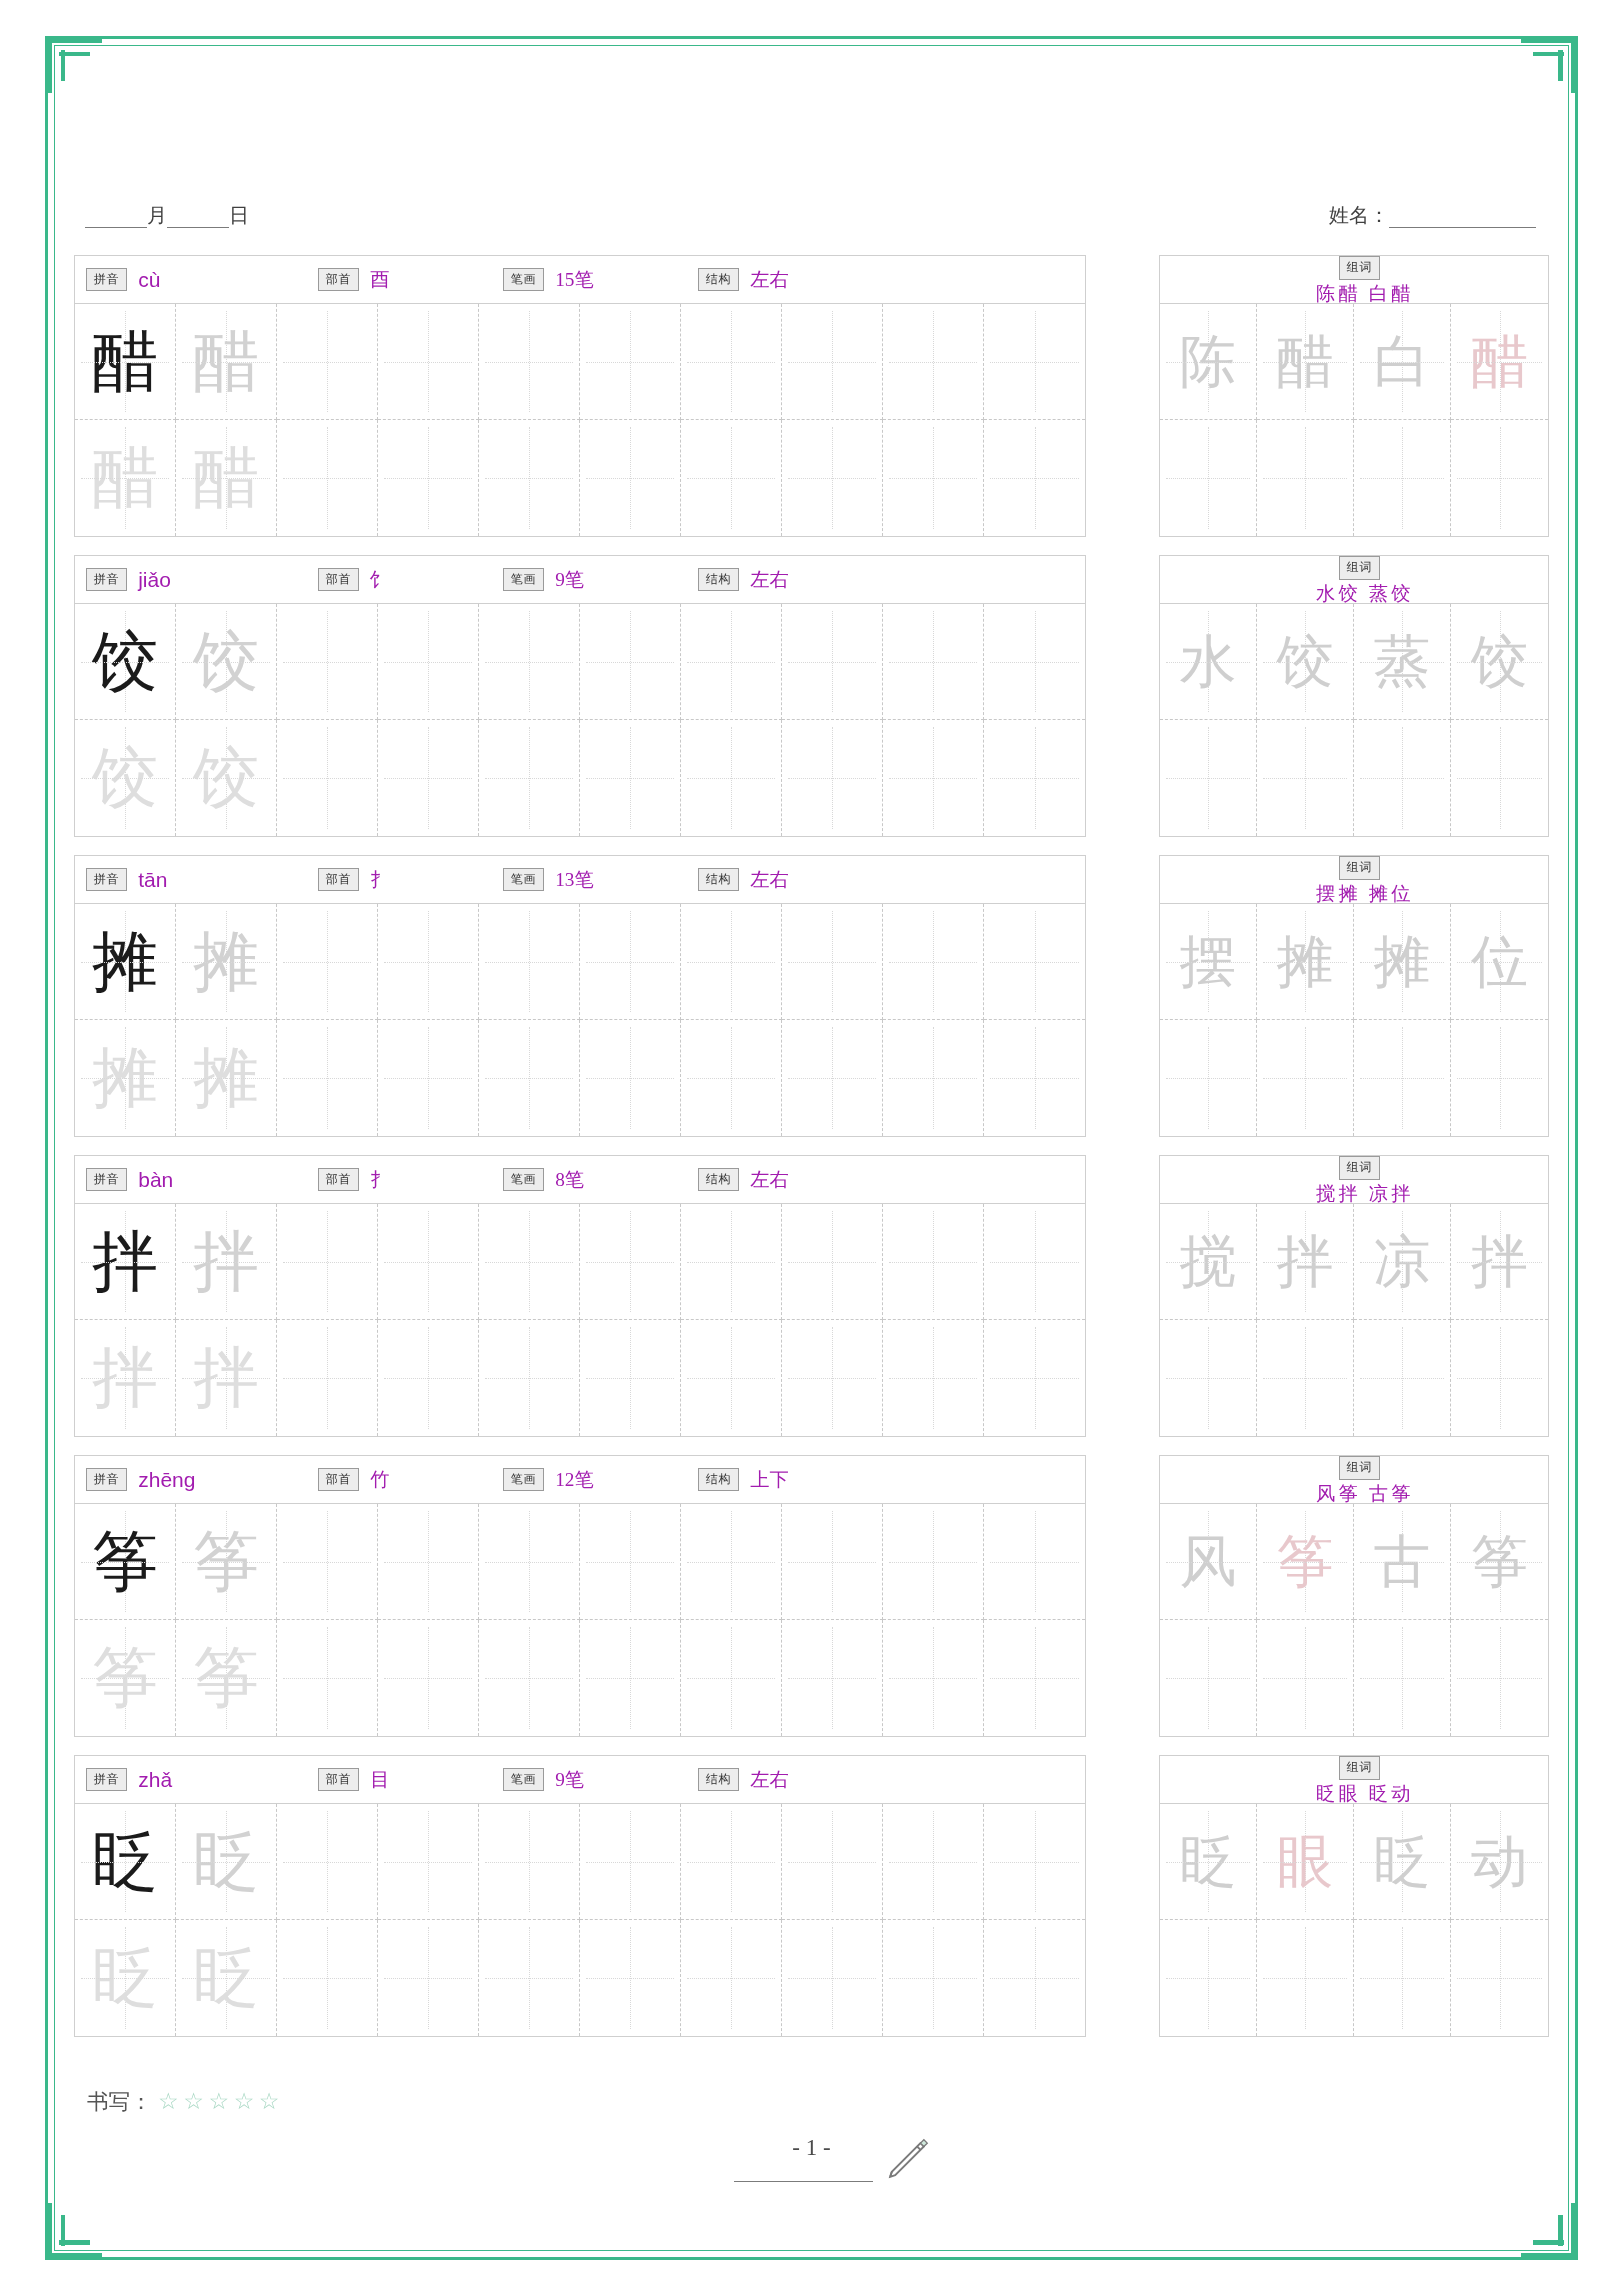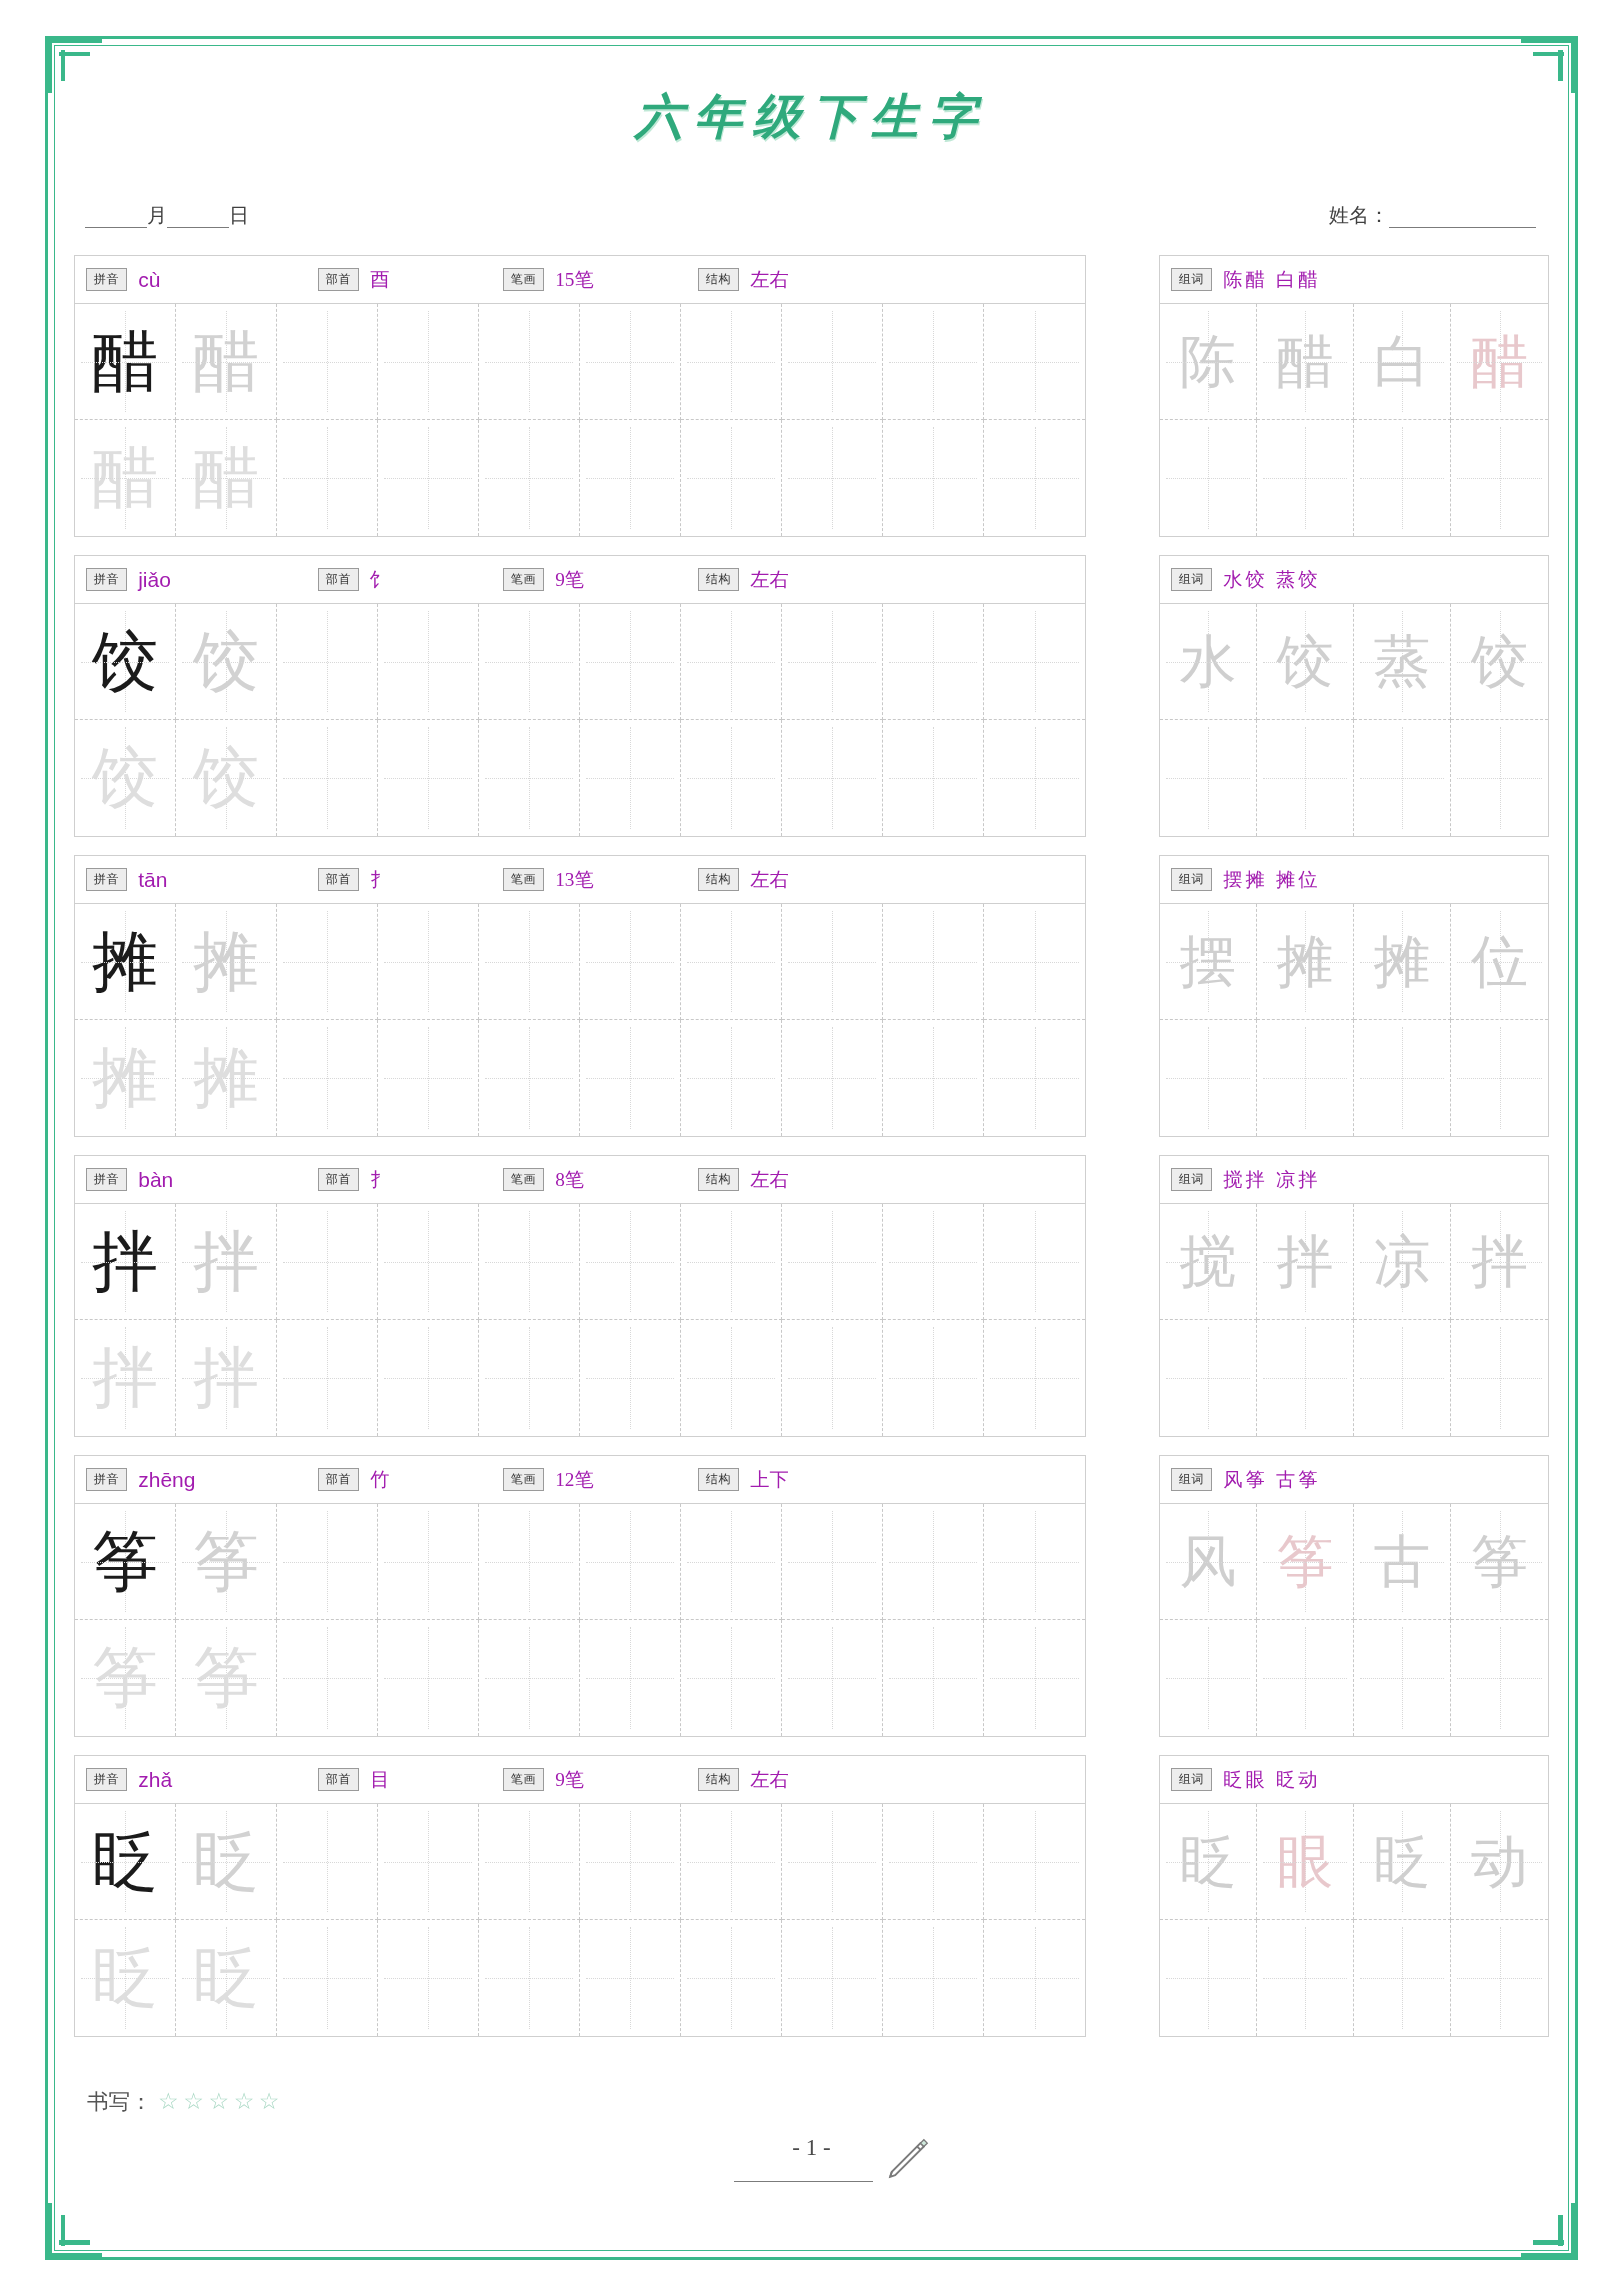--- a/index.html
+++ b/index.html
@@ -155,21 +155,21 @@
   .info .val.cn {
     font-family: "Liberation Serif", serif;
     font-size: 19.3px;
   }
   .seg { display: flex; align-items: center; }
   .seg.pinyin { width: 232px; }
   .seg.radical { width: 185px; }
   .seg.strokes { width: 195px; }
   .seg.structure { width: 185px; }
 
-  .info.word { height: 48px; }
+  .info.word { height: 48px; flex-direction: column; }
   .info.word .val { font-size: 19.3px; font-family: "Liberation Serif", serif; letter-spacing: 3.1px;}
 
   
   .grid {
     display: grid;
     grid-template-columns: repeat(10, 1fr);
     grid-template-rows: repeat(2, 1fr);
     height: 232px;
     box-sizing: border-box;
   }
@@ -283,21 +283,20 @@
       <i class="h2"></i>
       <i class="v2"></i>
     </div>
   <div class="corner br">
       <i class="h1"></i>
       <i class="v1"></i>
       <i class="h2"></i>
       <i class="v2"></i>
     </div>
 
-  <div class="title">六年级下生字</div>
 
   <div class="hdr left">
     <span class="ul w80">&nbsp;</span><span>月</span><span class="ul w80">&nbsp;</span><span>日</span>
   </div>
   <div class="hdr right">
     <span>姓名：</span><span class="ul w190">&nbsp;</span>
   </div>
 
   <div class="sheet">
       <div class="row">

